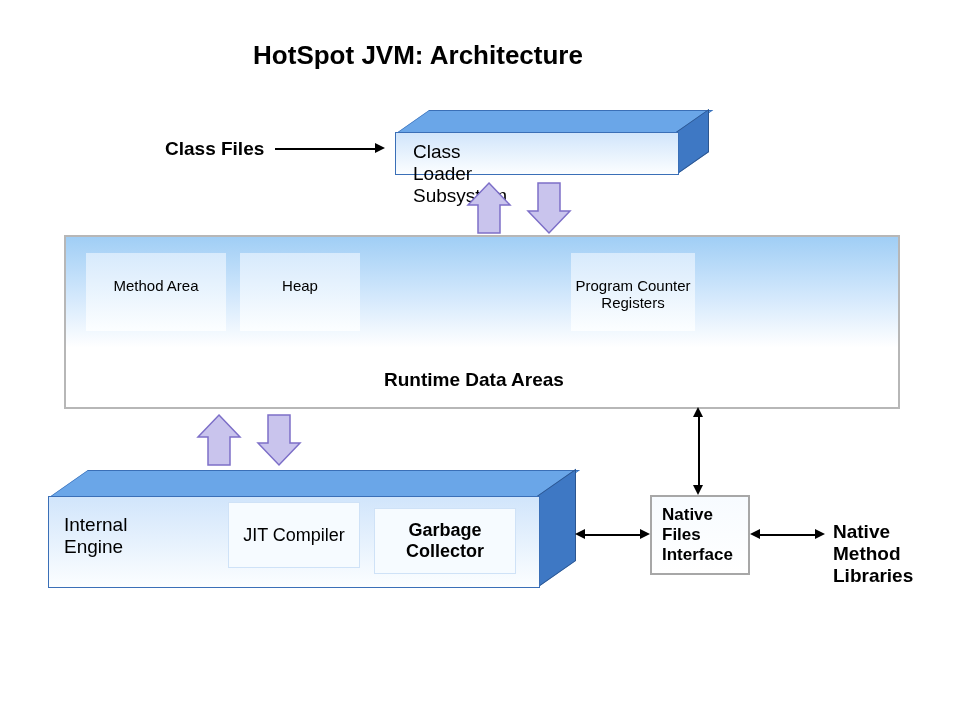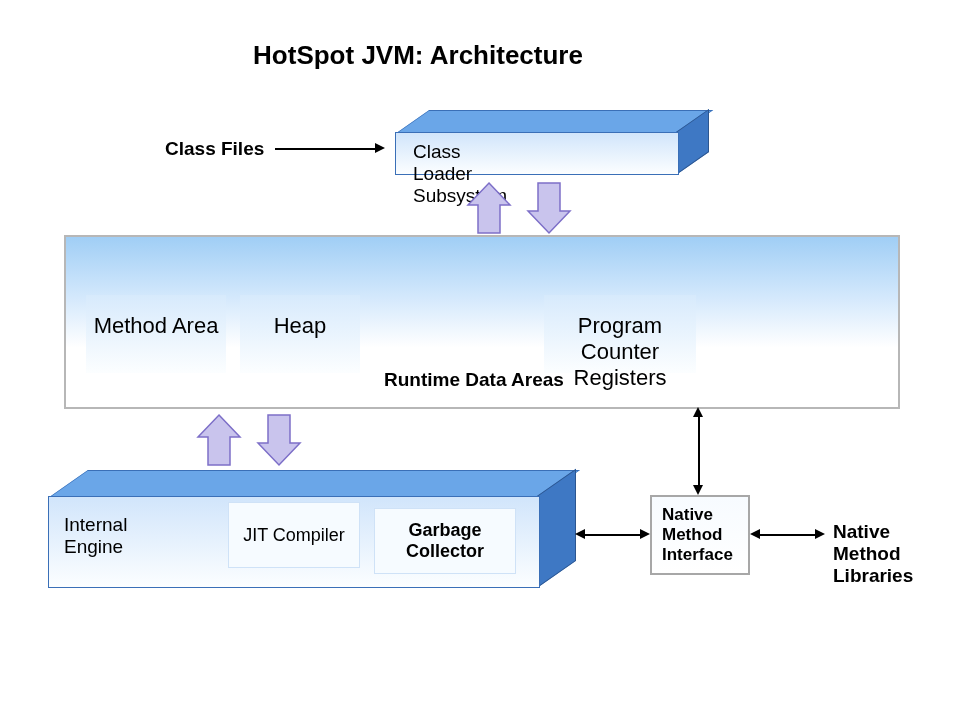--- a/index.html
+++ b/index.html
@@ -6,21 +6,21 @@
   .title { position:absolute; top:40px; left:0; width:836px; text-align:center; font-size:26px; font-weight:bold; }
   .label { position:absolute; font-size:19px;font-weight:bold; }
   
   .box3d { position:absolute; }
   .box3d .front { position:absolute; background:linear-gradient(#d1e5fb,#fcfeff); border:1.5px solid #3a6fb7; }
   .box3d .top   { position:absolute; background:#6aa6e8; border:1.5px solid #3a6fb7; transform-origin:bottom left; transform:skewX(-55deg); }
   .box3d .side  { position:absolute; background:#3e78c4; border:1.5px solid #2c5690; transform-origin:top left; transform:skewY(-35deg); }
   .box3d .cap   { position:absolute; font-size:19px; }
   
   .panel { position:absolute; border:2px solid #b7b7b7; background:linear-gradient(#a0cef5 0%, #d3e8fc 35%, #ffffff 65%); }
-  .subbox { position:absolute; background:linear-gradient(#d7eafc,#fcfeff); font-size:22px; text-align:center; display:flex; align-items:flex-start; justify-content:center; padding-top:18px; box-sizing:border-box;margin-top:42px; }
+  .subbox { position:absolute; background:linear-gradient(#d7eafc,#fcfeff); font-size:15px; text-align:center; display:flex; align-items:flex-start; justify-content:center; padding-top:24px; box-sizing:border-box; }
   .inner-white { position:absolute; background:#f6fbff; border:1px solid #cfe2f7; font-size:18px; text-align:center; display:flex; align-items:center; justify-content:center; }
   .graybox { position:absolute; background:linear-gradient(#f7fbff,#ffffff); border:2px solid #a7a7a7; font-size:17px; font-weight:bold; padding:8px 10px; box-sizing:border-box; }
   .runtime-label { position:absolute; font-size:19px; font-weight:bold; }
   
   .thinline { position:absolute; background:#000; }
   .head { position:absolute; width:0; height:0; }
   .head.right { border-top:5px solid transparent; border-bottom:5px solid transparent; border-left:10px solid #000; }
   .head.left  { border-top:5px solid transparent; border-bottom:5px solid transparent; border-right:10px solid #000; }
   .head.up    { border-left:5px solid transparent; border-right:5px solid transparent; border-bottom:10px solid #000; }
   .head.down  { border-left:5px solid transparent; border-right:5px solid transparent; border-top:10px solid #000; }
@@ -48,41 +48,41 @@
 <svg class="fat" style="left:468px; top:183px;" width="42" height="50">
   <polygon points="21,0 42,22 32,22 32,50 10,50 10,22 0,22"></polygon>
 </svg>
 <svg class="fat" style="left:528px; top:183px;" width="42" height="50">
   <polygon points="10,0 32,0 32,28 42,28 21,50 0,28 10,28"></polygon>
 </svg>
 
 <div class="panel" style="left:64px; top:235px; width:832px; height:170px;">
   <div class="subbox" style="left:20px;  top:16px; width:140px; height:78px;">Method Area</div>
   <div class="subbox" style="left:174px; top:16px; width:120px; height:78px;">Heap</div>
-  <div class="subbox" style="left:478px; top:16px; width:152px; height:78px;">Program Counter Registers</div>
+  <div class="subbox" style="left:505px; top:16px; width:124px; height:78px;">Program Counter Registers</div>
   <div class="runtime-label" style="left:318px; top:132px;">Runtime Data Areas</div>
 </div>
 
 <svg class="fat" style="left:198px; top:415px;" width="42" height="50">
   <polygon points="21,0 42,22 32,22 32,50 10,50 10,22 0,22"></polygon>
 </svg>
 <svg class="fat" style="left:258px; top:415px;" width="42" height="50">
   <polygon points="10,0 32,0 32,28 42,28 21,50 0,28 10,28"></polygon>
 </svg>
 
 <div class="box3d" style="left:48px; top:470px;">
   <div class="top" style="left:0; top:0; width:490px; height:26px; transform:skewX(-55deg);"></div>
   <div class="side" style="left:489px; top:26px; width:37px; height:90px; transform:skewY(-35deg);"></div>
   <div class="front" style="left:0; top:26px; width:490px; height:90px;"></div>
   <div class="cap" style="left:16px; top:44px; width:120px;"><span>Internal Engine</span></div>
   <div class="inner-white" style="left:180px; top:32px; width:130px; height:64px;">JIT Compiler</div>
   <div class="inner-white" style="left:326px; top:38px; width:140px; height:64px;font-weight:bold;">Garbage Collector</div>
 </div>
 
-<div class="graybox" style="left:650px; top:495px; width:100px; height:80px;">Native Method Interface</div>
+<div class="graybox" style="left:650px; top:495px; width:100px; height:80px;">Native Files Interface</div>
 
 <div class="label" style="left:833px; top:521px; width:90px;"><span>Native Method Libraries</span></div>
 
 <div class="thinline" style="left:585px; top:534px; width:55px; height:1.8px;"></div>
 <div class="head left" style="left:575px; top:529px;"></div>
 <div class="head right" style="left:640px; top:529px;"></div>
 
 <div class="thinline" style="left:760px; top:534px; width:55px; height:1.8px;"></div>
 <div class="head left" style="left:750px; top:529px;"></div>
 <div class="head right" style="left:815px; top:529px;"></div>

